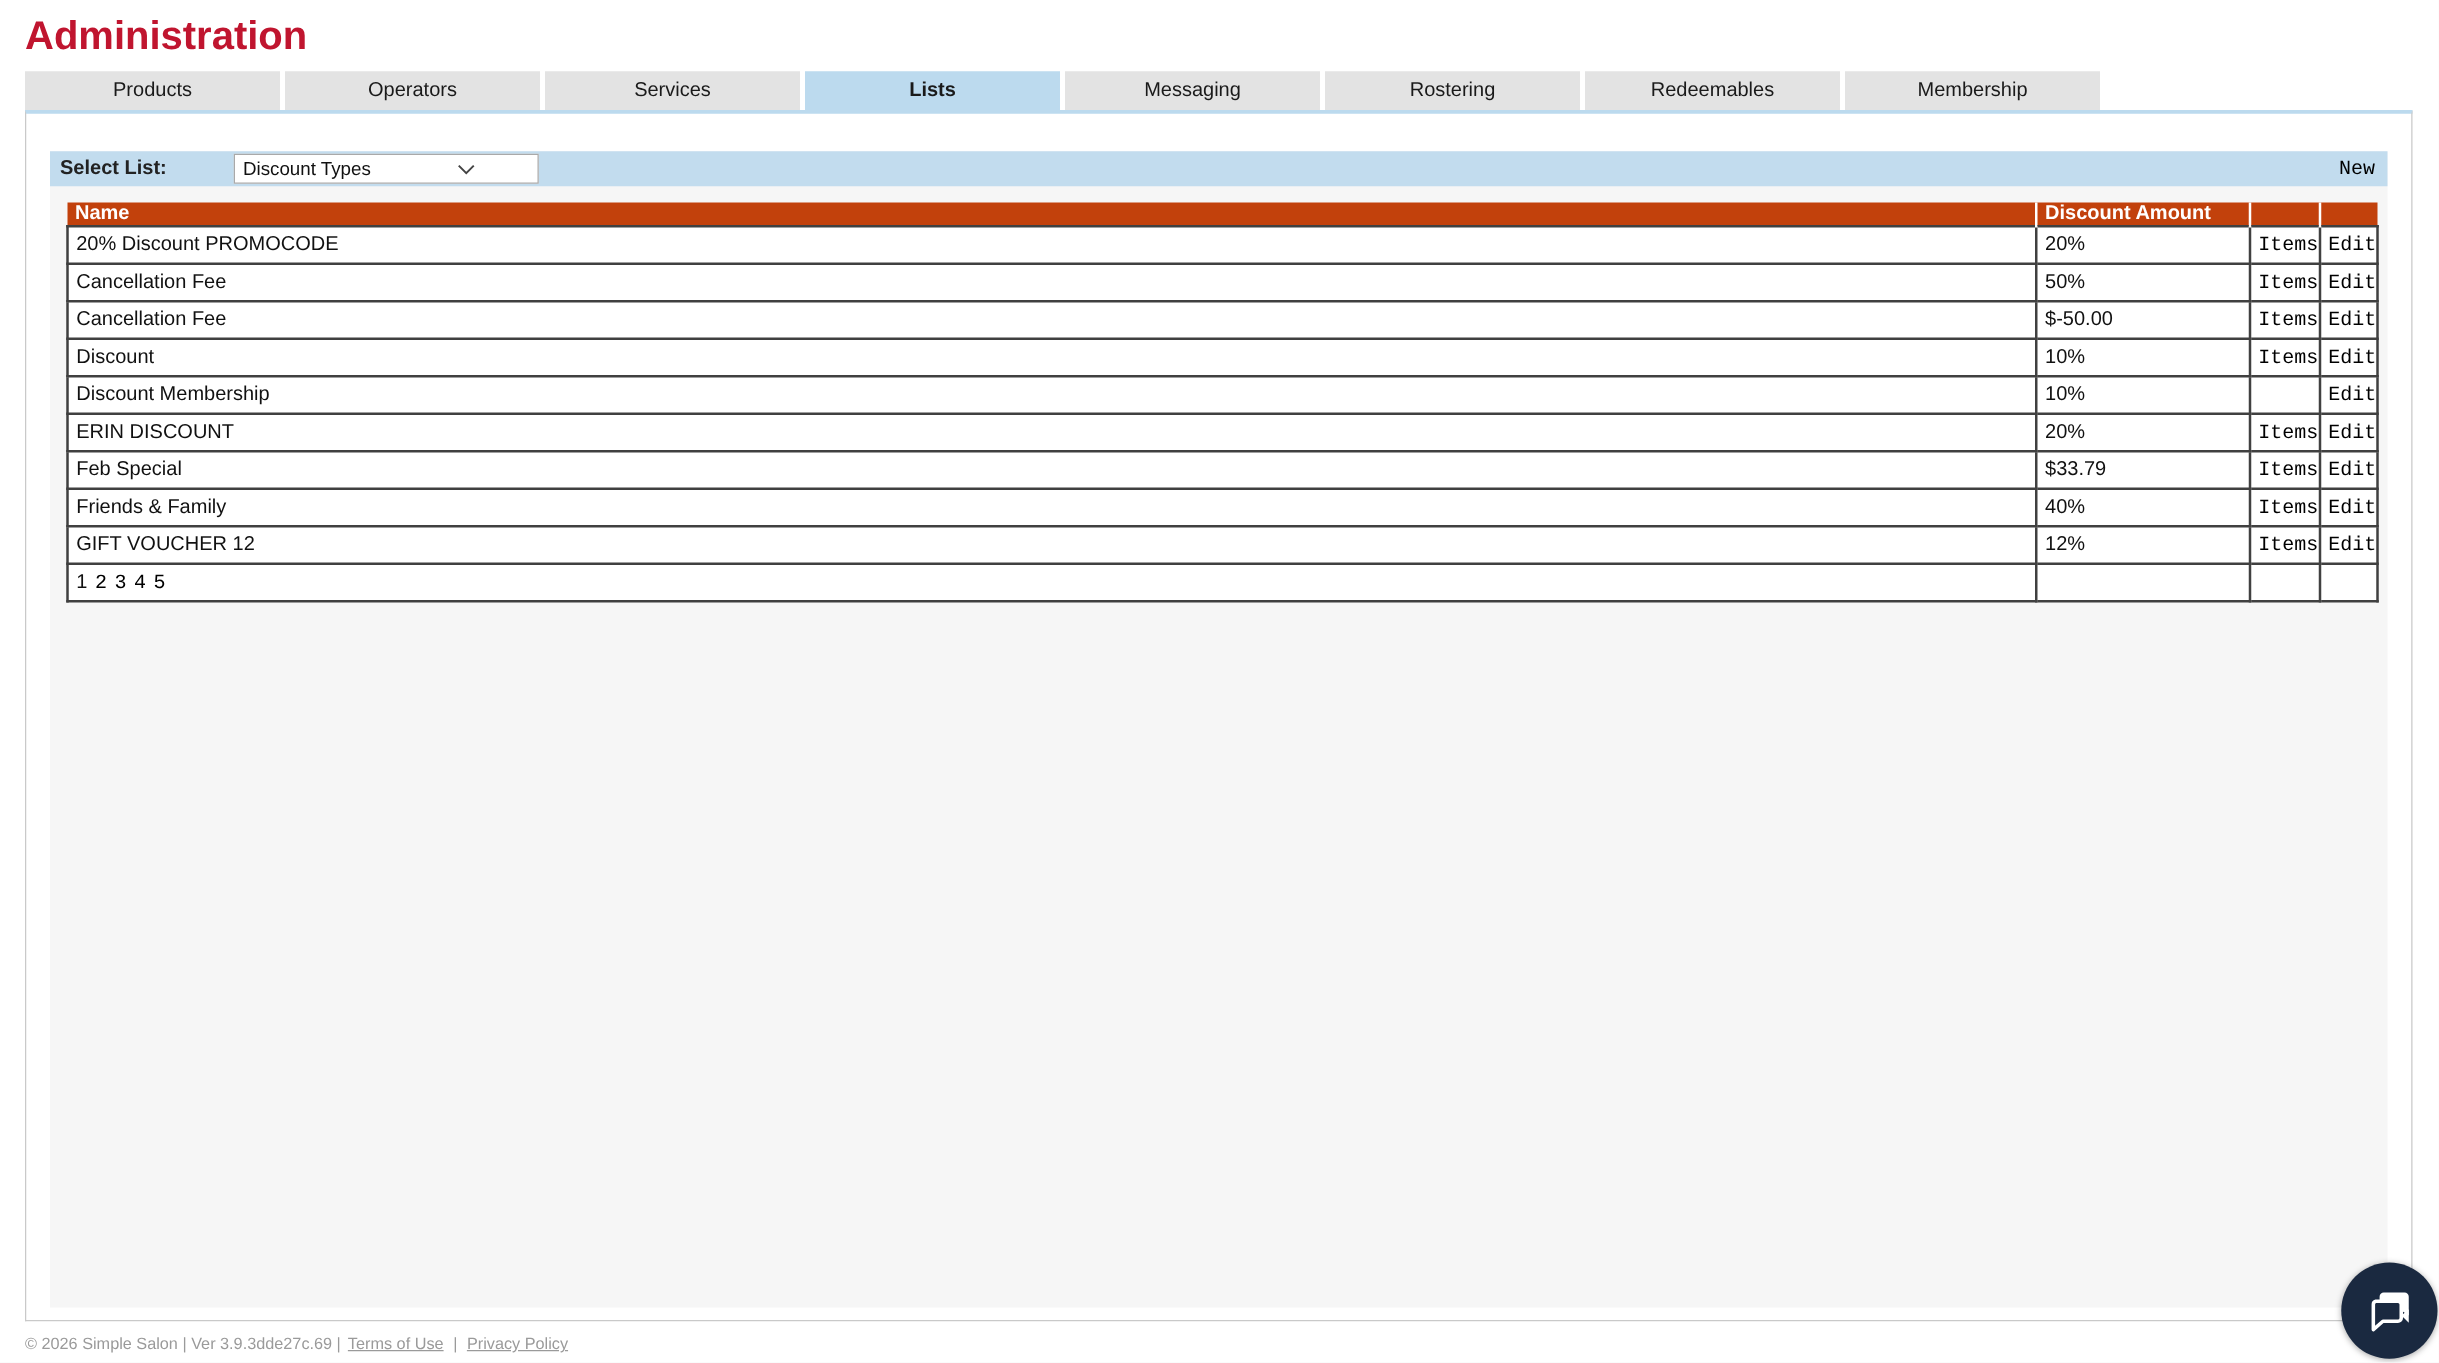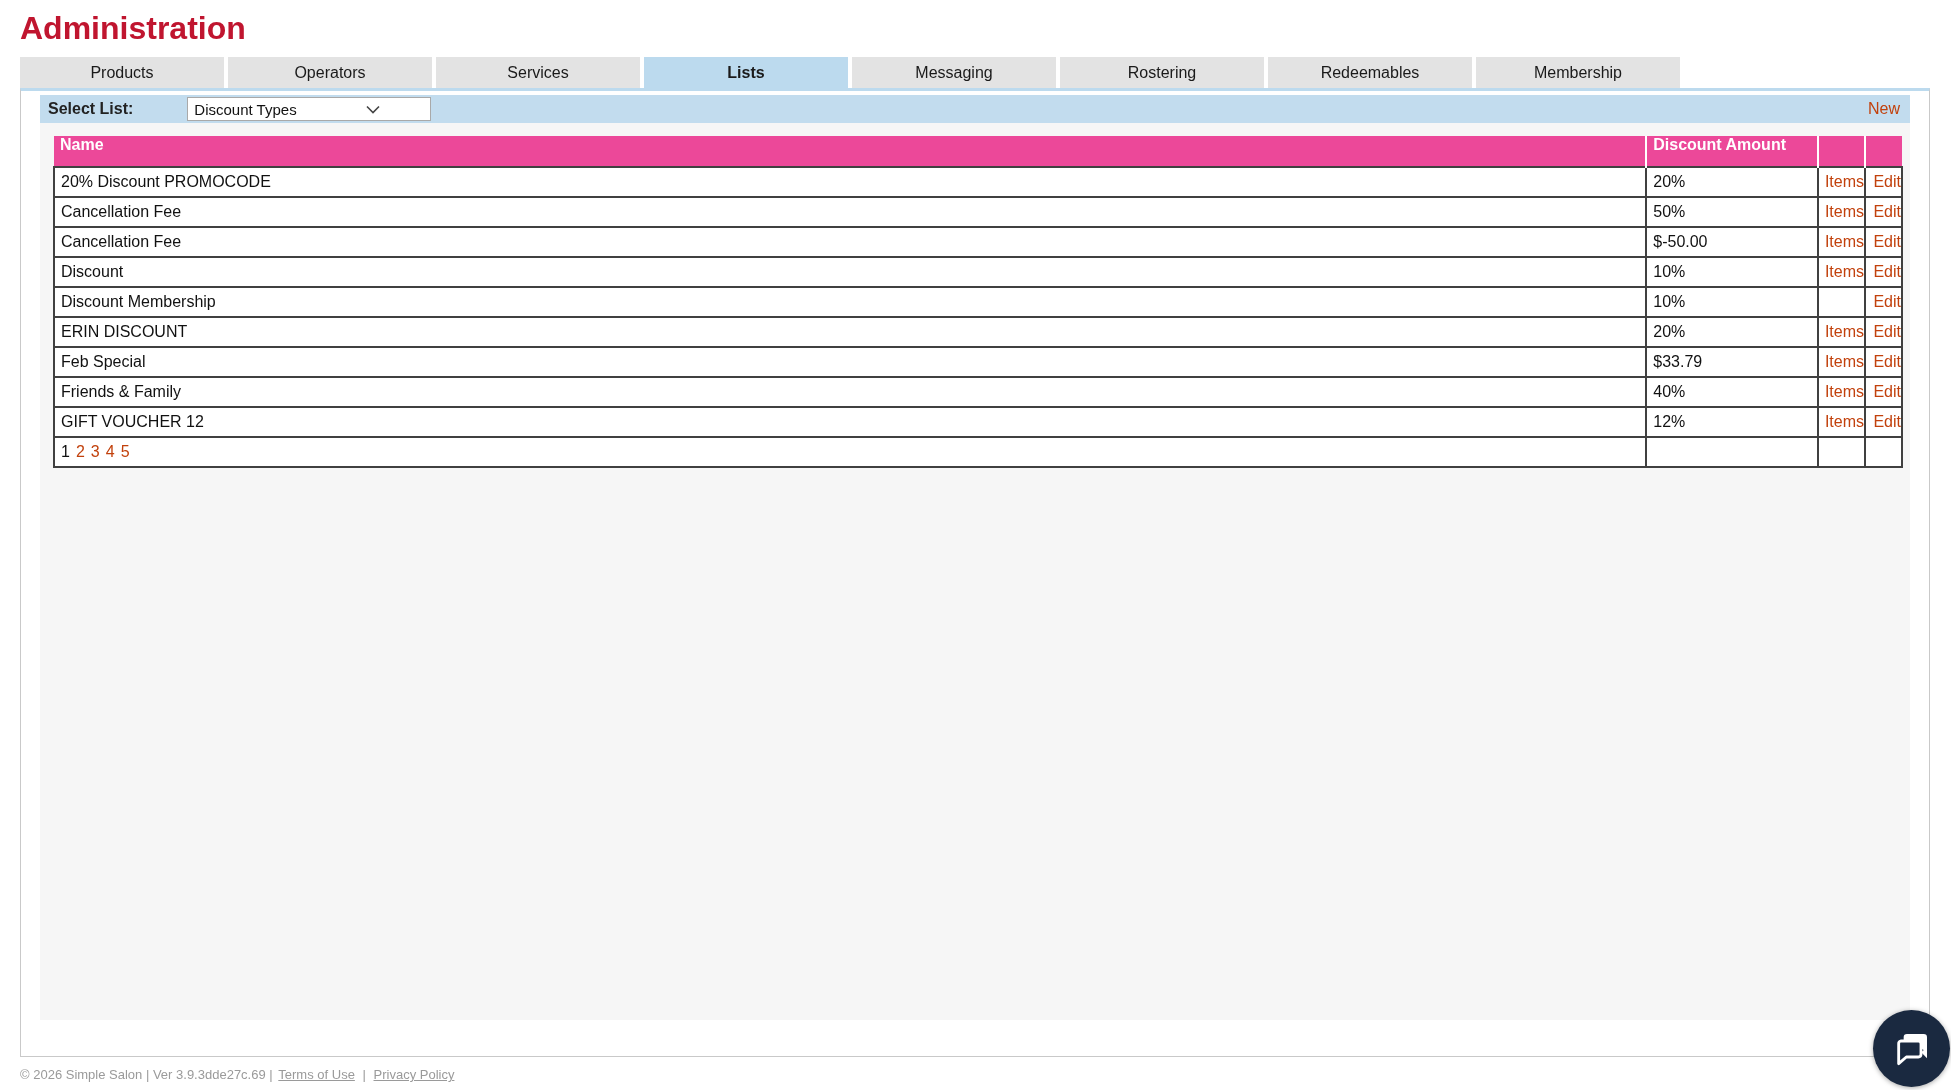--- a/index.html
+++ b/index.html
@@ -27,21 +27,21 @@
   }
   .tab.active { background:#bcdaee; font-weight:bold; }
   .panel {
     position:absolute; left:20px; top:88px;
     width:1910px; height:969px;
     background:#ffffff;
     border:1px solid #c9c9c9;
     border-top:3px solid #bcdaee;
   }
   .inner {
-    position:absolute; left:19px; top:4px;
+    position:absolute; left:19px; top:30px;
     width:1870px; height:925px;
     background:#f6f6f6;
   }
   .toolbar {
     height:28px; background:#c2dcee;
     display:flex; align-items:center;
     padding:0 10px 0 8px;
   }
   .toolbar-label { font-weight:bold; font-size:16px; color:#222222; margin-right:10px; }
   .select-wrap { position:relative; width:244px; height:24px; }
@@ -49,32 +49,32 @@
     width:100%; height:100%;
     appearance:none; -webkit-appearance:none; -moz-appearance:none;
     border:1px solid #a9a9a9; border-radius:0;
     background:#ffffff; color:#111111;
     font-family:inherit; font-size:15px;
     padding:0 24px 0 6px;
     margin-left:44px;
   }
   .chev { position:absolute; right:7px; top:8px; pointer-events:none; line-height:0; }
   .spacer { flex:1; }
-  .link { color:#c2410c; text-decoration:none; cursor:pointer; }
+  .link { color:#000000; text-decoration:none; cursor:pointer;font-family:Liberation Mono, monospace; }
   .new-link { font-size:16px; }
   table.list-table {
     border-collapse:collapse;
     margin:13px 0 0 13px;
     width:1850px;
     font-size:16px;
   }
   table.list-table thead th {
-    background:#ec4899; color:#ffffff;
+    background:#c2410c; color:#ffffff;
     text-align:left; font-weight:bold;
-    height:17px; padding:0 0 12px 6px;
+    height:17px; padding:0 0 0 6px;
     font-size:16px;
   }
   table.list-table thead th + th { border-left:2px solid #ffffff; }
   table.list-table tbody td {
     border:2px solid #404040;
     background:#ffffff;
     height:30px;
     padding:0 0 0 6px;
     color:#111111;
   }

